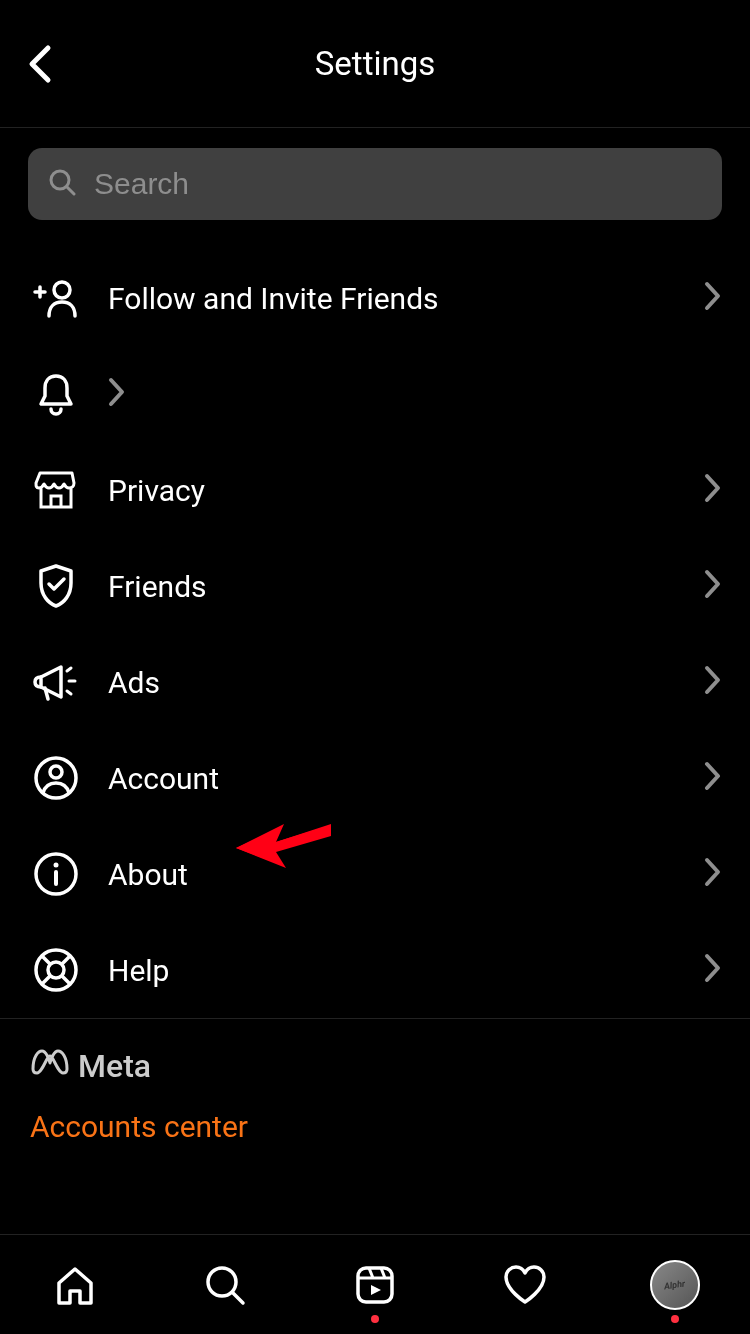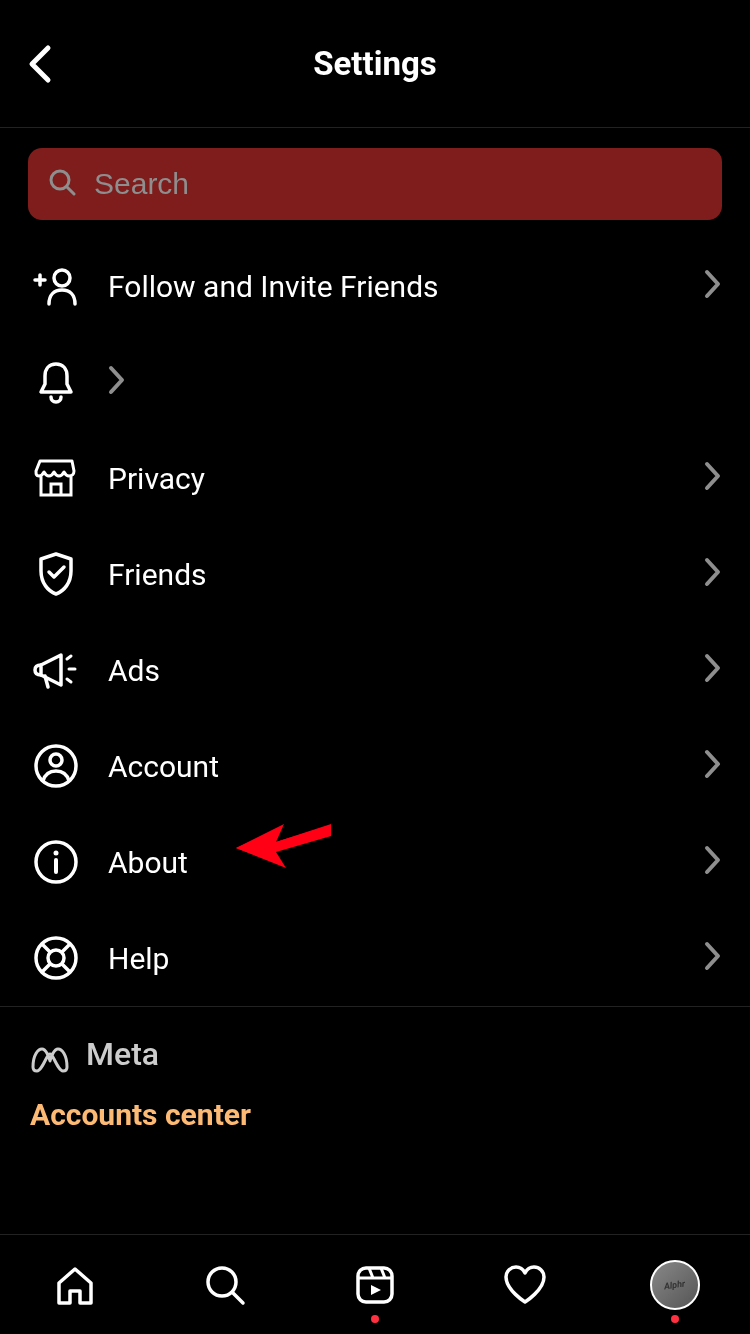--- a/index.html
+++ b/index.html
@@ -30,27 +30,27 @@
       top: 50%;
       transform: translateY(-50%);
       width: 40px;
       height: 40px;
       display: flex;
       align-items: center;
       justify-content: center;
     }
     .header-title {
       font-size: 33px;
-      font-weight: 700;
+      font-weight: 400;
     }
     .search-container {
       padding: 20px 28px 0;
     }
     .search-bar {
-      background: #7f1d1d;
+      background: #404040;
       border-radius: 14px;
       height: 72px;
       display: flex;
       align-items: center;
       padding: 0 20px;
     }
     .search-icon {
       margin-right: 18px;
       flex-shrink: 0;
     }
@@ -60,20 +60,21 @@
       outline: none;
       color: #8e8e8e;
       font-size: 30px;
       width: 100%;
     }
     .search-input::placeholder {
       color: #8e8e8e;
     }
     .menu-list {
       padding-top: 18px;
+      margin-top: 12px;
     }
     .menu-item {
       display: flex;
       align-items: center;
       height: 96px;
       padding: 0 28px 0 32px;
       position: relative;
     }
     .menu-icon {
       width: 48px;
@@ -91,33 +92,33 @@
     }
     .chevron {
       flex-shrink: 0;
     }
     .footer-section {
       border-top: 1px solid #222;
       padding: 28px 30px 0;
     }
     .meta-logo {
       display: flex;
-      align-items: flex-end;
-      gap: 16px;
+      align-items: flex-start;
+      gap: 8px;
       margin-bottom: 24px;
     }
     .meta-text {
       font-size: 32px;
       font-weight: 500;
       color: #ccc;
     }
     .accounts-center {
-      color: #fdba74;
+      color: #f97316;
       font-size: 30px;
-      font-weight: 700;
+      font-weight: 400;
     }
     .bottom-nav {
       position: absolute;
       bottom: 0;
       left: 0;
       right: 0;
       height: 100px;
       display: flex;
       justify-content: space-around;
       align-items: center;

